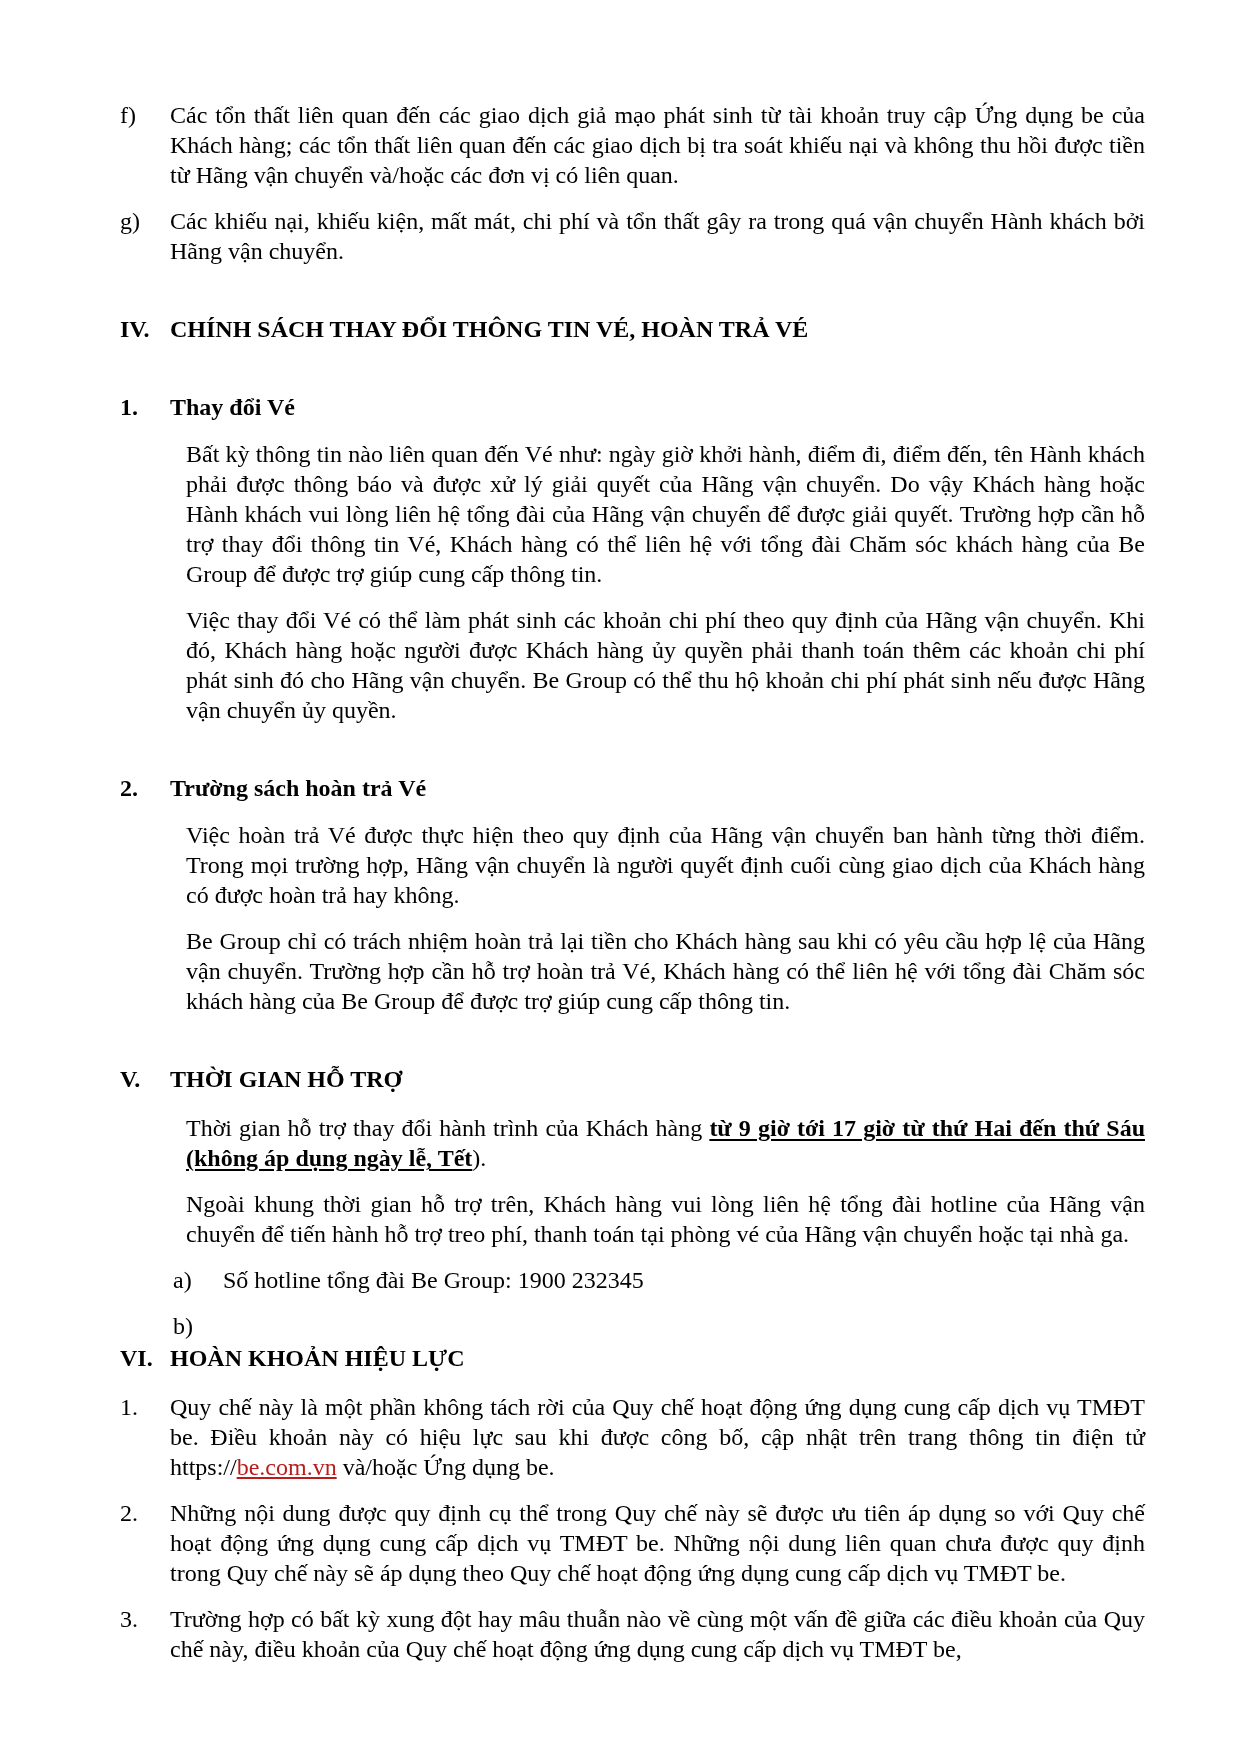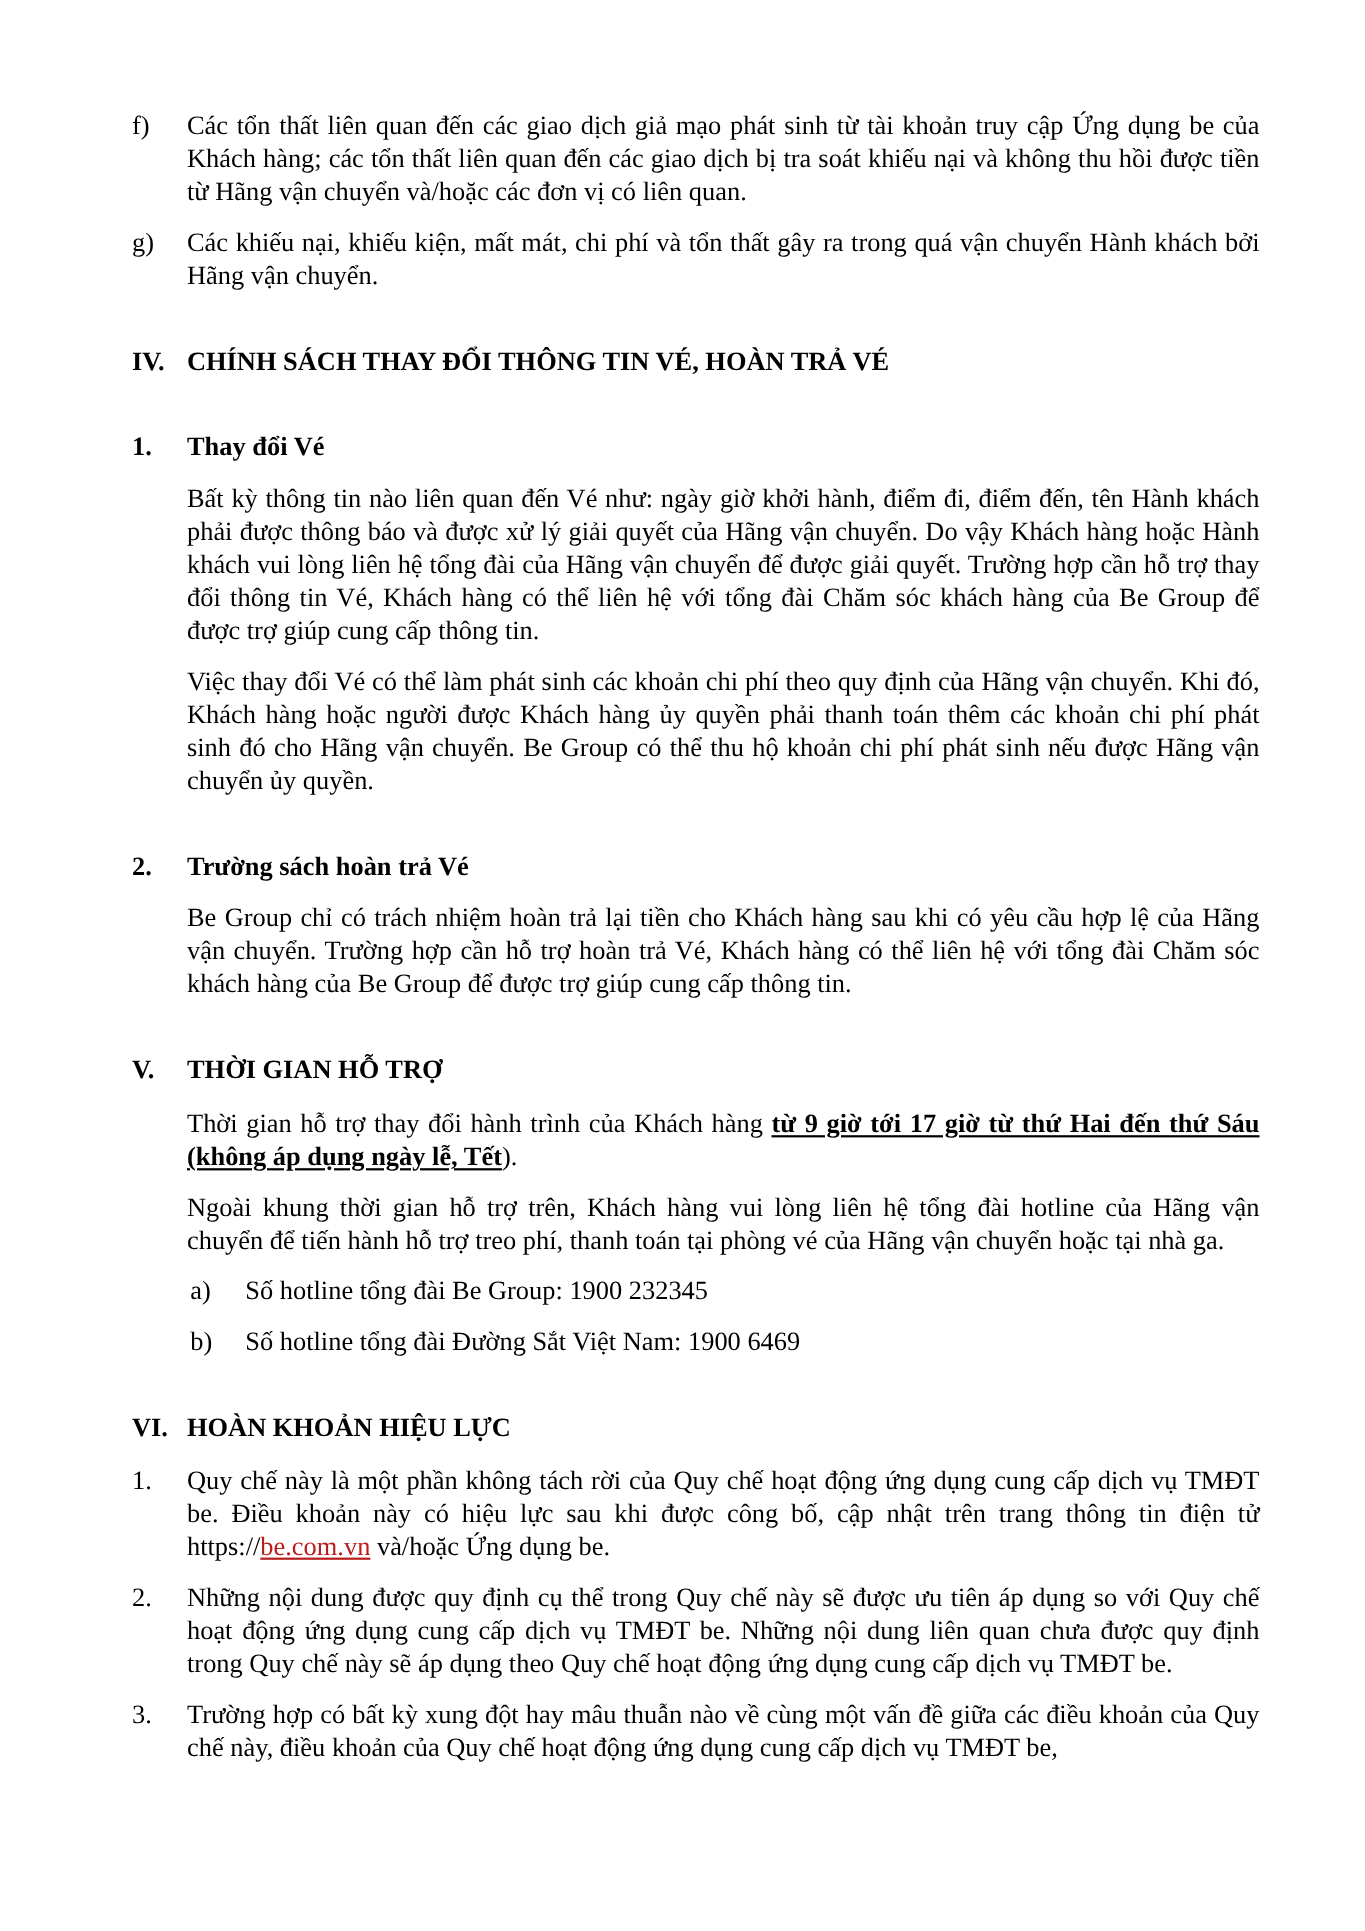--- a/index.html
+++ b/index.html
@@ -49,21 +49,21 @@
     margin: 2px 0 17px 50px;
   }
   .heading > .lbl, .subheading > .lbl {
     position: absolute;
     left: -50px;
     top: 0;
   }
   .heading, .subheading { position: relative; margin-top: 48px; }
   
   .para {
-    margin: 0 0 16px 50px;
+    margin: 0 0 16px 66px;
     text-align: justify;
   }
   .para.tight { margin-bottom: 18px; }
   .hl {
     font-weight: bold;
     text-decoration: underline;
     text-underline-offset: 3px;
     text-decoration-thickness: 2px;
   }
   .doclink {
@@ -95,37 +95,38 @@
   </div>
 
   <p class="para">Bất kỳ thông tin nào liên quan đến Vé như: ngày giờ khởi hành, điểm đi, điểm đến, tên Hành khách phải được thông báo và được xử lý giải quyết của Hãng vận chuyển. Do vậy Khách hàng hoặc Hành khách vui lòng liên hệ tổng đài của Hãng vận chuyển để được giải quyết. Trường hợp cần hỗ trợ thay đổi thông tin Vé, Khách hàng có thể liên hệ với tổng đài Chăm sóc khách hàng của Be Group để được trợ giúp cung cấp thông tin.</p>
 
   <p class="para tight">Việc thay đổi Vé có thể làm phát sinh các khoản chi phí theo quy định của Hãng vận chuyển. Khi đó, Khách hàng hoặc người được Khách hàng ủy quyền phải thanh toán thêm các khoản chi phí phát sinh đó cho Hãng vận chuyển. Be Group có thể thu hộ khoản chi phí phát sinh nếu được Hãng vận chuyển ủy quyền.</p>
 
   <div class="subheading">
     <span class="lbl">2.</span><span>Trường sách hoàn trả Vé</span>
   </div>
 
+  <p class="para">Việc hoàn trả Vé được thực hiện theo quy định của Hãng vận chuyển ban hành từng thời điểm. Trong mọi trường hợp, Hãng vận chuyển là người quyết định cuối cùng giao dịch của Khách hàng có được hoàn trả hay không.</p>
 
   <p class="para tight">Be Group chỉ có trách nhiệm hoàn trả lại tiền cho Khách hàng sau khi có yêu cầu hợp lệ của Hãng vận chuyển. Trường hợp cần hỗ trợ hoàn trả Vé, Khách hàng có thể liên hệ với tổng đài Chăm sóc khách hàng của Be Group để được trợ giúp cung cấp thông tin.</p>
 
   <div class="heading">
     <span class="lbl">V.</span><span>THỜI GIAN HỖ TRỢ</span>
   </div>
 
   <p class="para"><span>Thời gian hỗ trợ thay đổi hành trình của Khách hàng </span><span class="hl">từ 9 giờ tới 17 giờ từ thứ Hai đến thứ Sáu (không áp dụng ngày lễ, Tết</span><span>).</span></p>
 
   <p class="para">Ngoài khung thời gian hỗ trợ trên, Khách hàng vui lòng liên hệ tổng đài hotline của Hãng vận chuyển để tiến hành hỗ trợ treo phí, thanh toán tại phòng vé của Hãng vận chuyển hoặc tại nhà ga.</p>
 
   <div class="hang sub">
     <span class="lbl">a)</span><span>Số hotline tổng đài Be Group: 1900 232345</span>
   </div>
 
   <div class="hang sub" style="margin-bottom:18px;">
-    <span class="lbl">b)</span><span>Số hotline tổng đài Đường Sắt Việt Nam: 1900 6469</span>
+    <span class="lbl">b)</span>
   </div>
 
   <div class="heading">
     <span class="lbl">VI.</span><span>HOÀN KHOẢN HIỆU LỰC</span>
   </div>
 
   <div class="hang">
     <span class="lbl">1.</span><span>Quy chế này là một phần không tách rời của Quy chế hoạt động ứng dụng cung cấp dịch vụ TMĐT be. Điều khoản này có hiệu lực sau khi được công bố, cập nhật trên trang thông tin điện tử https://</span><span class="doclink">be.com.vn</span><span> và/hoặc Ứng dụng be.</span>
   </div>
 

